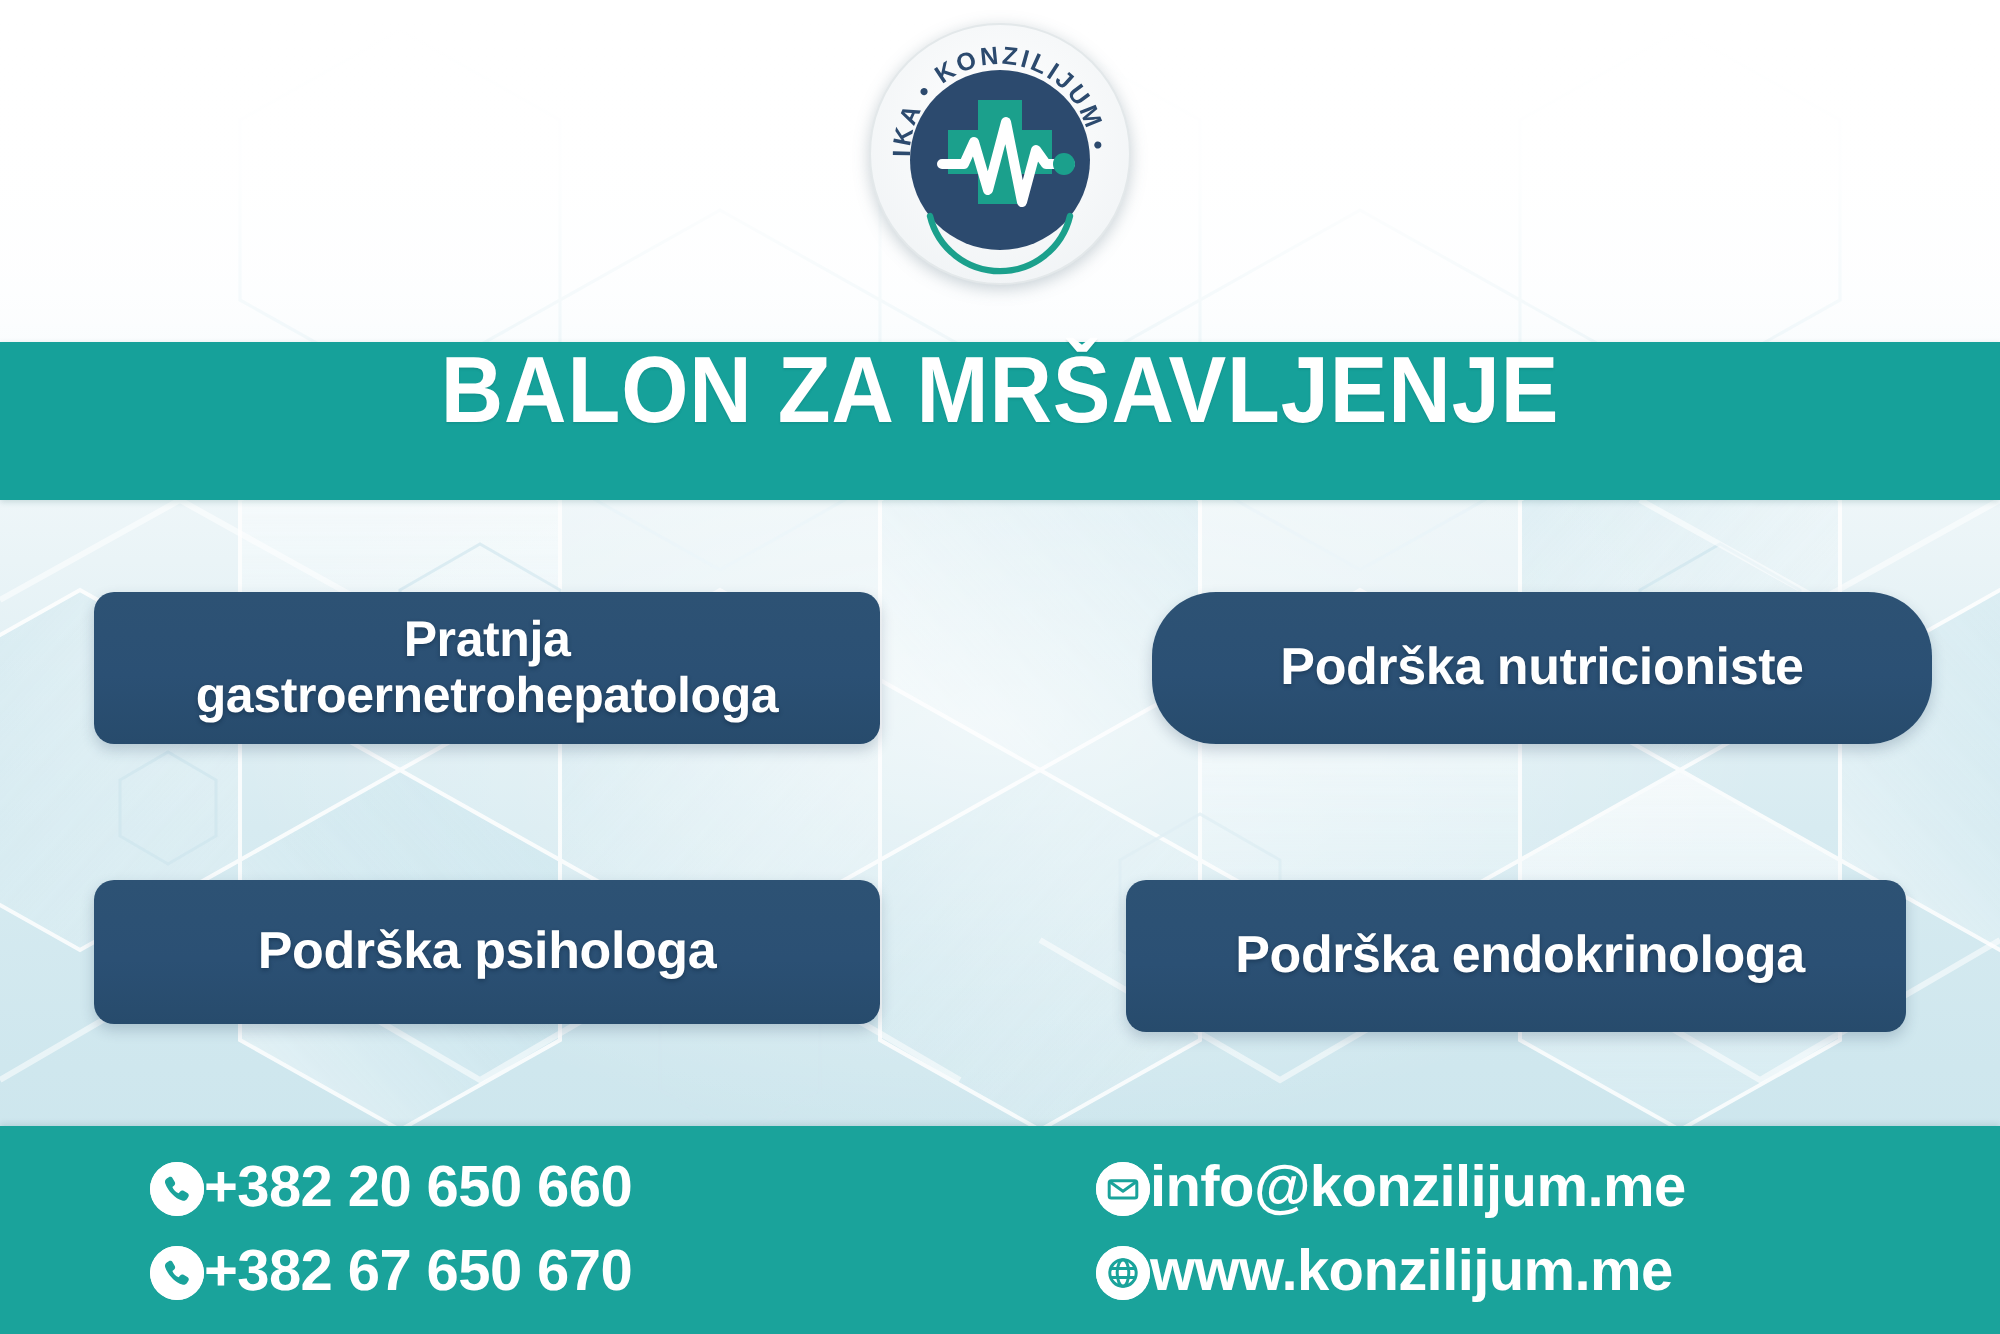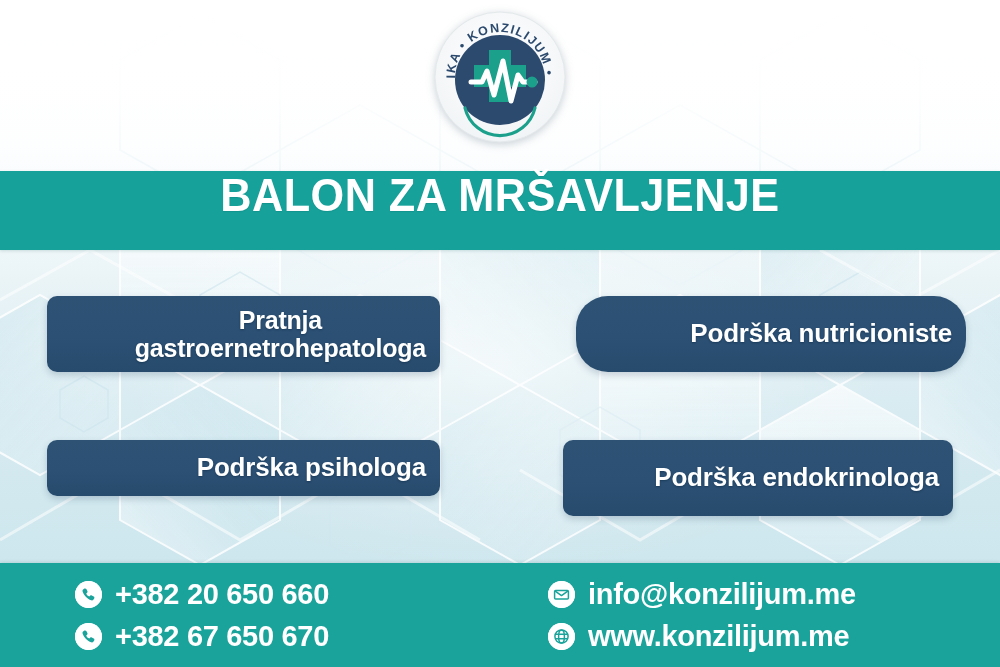--- a/index.html
+++ b/index.html
@@ -77,37 +77,37 @@
     left:0; top:250px;
     width:1000px; height:313px;
     z-index:4;
   }
   .card {
     position:absolute;
     background: linear-gradient(to bottom, #2d5274 0%, #2b5074 55%, #274b6c 100%);
     border-radius:10px;
     display:flex;
     align-items:center;
-    justify-content:flex-end;
+    justify-content:center;
     text-align:center;
     box-shadow: 0 3px 7px rgba(30,60,90,0.22);
     padding: 6px 14px;
   }
   .card .card-label {
     color:#ffffff;
     font-weight:bold;
     font-size:26px;
     line-height:1.14;
     letter-spacing:-0.2px;
     white-space:pre-line;
     text-shadow: 0 1px 2px rgba(10,35,60,0.45);
   }
   .card.c1 { left:47px;  top:46px;  width:393px; height:76px; }
   .card.c2 { left:576px; top:46px;  width:390px; height:76px;border-radius:32px; }
-  .card.c3 { left:47px;  top:190px; width:393px; height:56px; }
+  .card.c3 { left:47px;  top:190px; width:393px; height:72px; }
   .card.c4 { left:563px; top:190px; width:390px; height:76px;padding-left:18px; }
   .card.c1 .card-label { font-size:25px; }
 
   
   .footer {
     position:absolute;
     left:0; top:563px;
     width:1000px; height:104px;
     background:#1aa39b;
     z-index:5;
@@ -119,21 +119,20 @@
     display:flex;
     flex-direction:column;
     gap:4px;
   }
   .footer-col.left  { left:75px; }
   .footer-col.right { left:548px; }
 
   .contact-row {
     display:flex;
     align-items:center;
-    gap:13px;
     height:38px;
   }
   .contact-icon {
     width:27px; height:27px;
     flex:0 0 27px;
     background:#ffffff;
     border-radius:50%;
     display:flex;
     align-items:center;
     justify-content:center;

